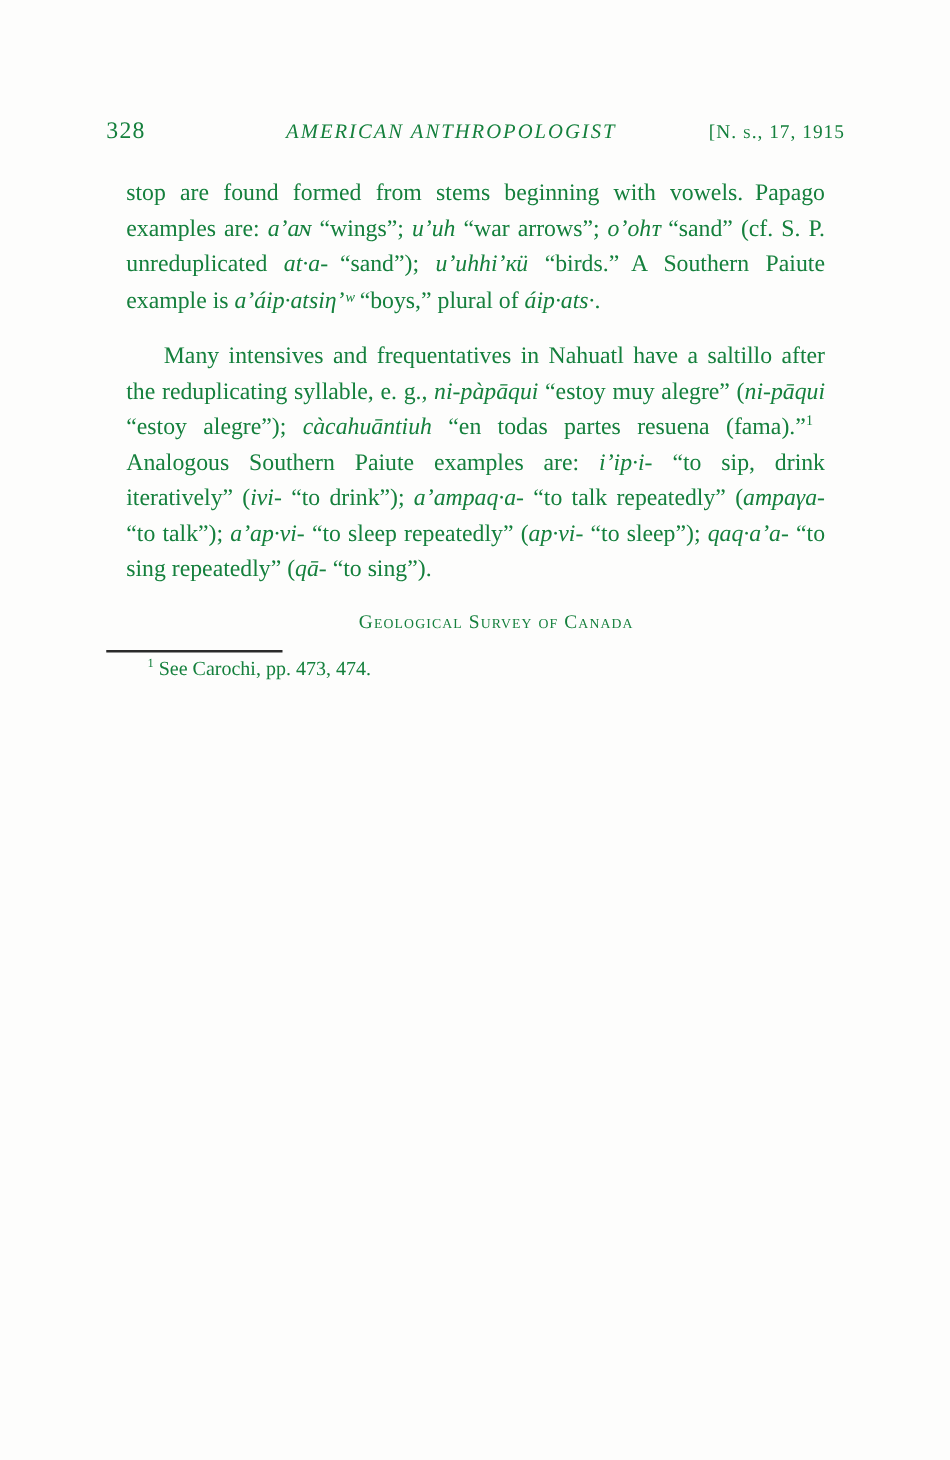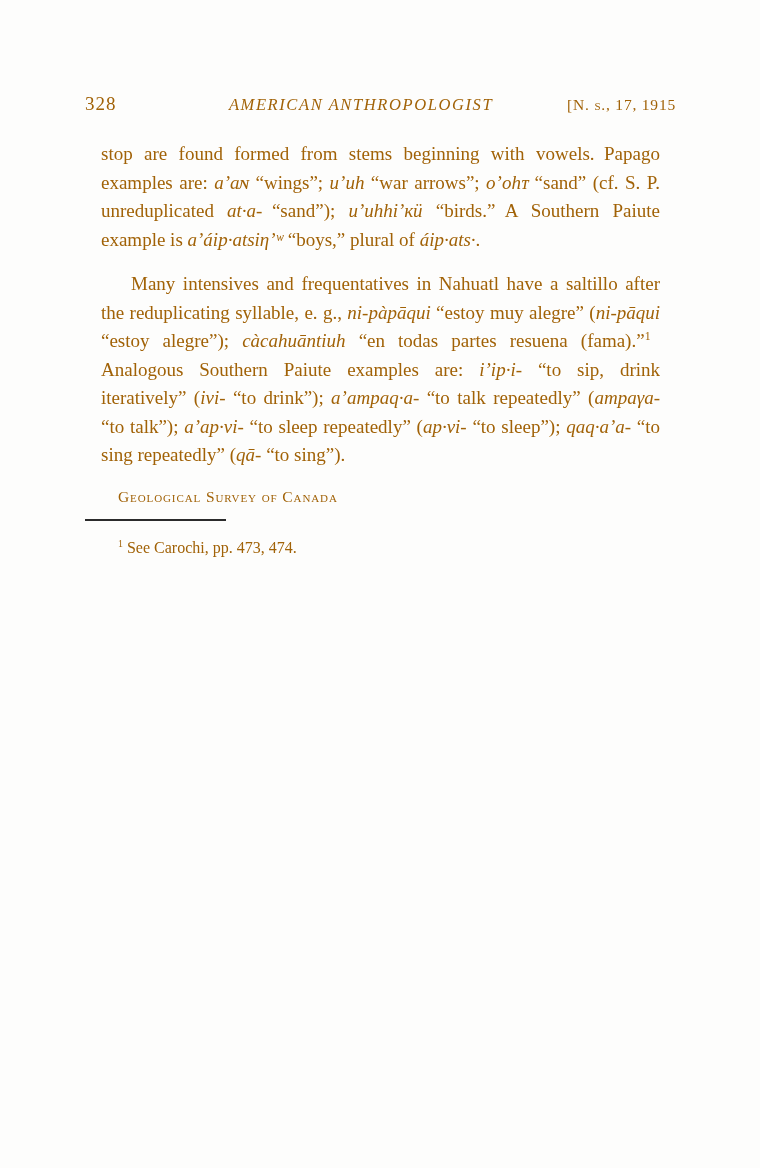--- a/index.html
+++ b/index.html
@@ -1,21 +1,21 @@
 <!DOCTYPE html>
 <html><head>
 <meta charset="utf-8">
 <style>
   * { box-sizing: border-box; }
   html, body { margin: 0; padding: 0; background: #ffffff; }
   .page {
     width: 760px;
     height: 1168px;
     background: #fdfdfc;
-    color: #a16207;
+    color: #15803d;
     font-family: "Liberation Serif", "DejaVu Serif", serif;
     padding: 80px 84px 0 85px;
     overflow: hidden;
   }
   .header {
     display: flex;
     align-items: baseline;
     margin-bottom: 25px;
   }
   .page-number {
@@ -52,31 +52,32 @@
     font-size: 0.62em;
     vertical-align: super;
     line-height: 0;
   }
   .signature {
     margin-top: 4px;
     font-variant: small-caps;
     font-size: 15.5px;
     letter-spacing: 0.9px;
     line-height: 21px;
+    text-align: center;
   }
   .sig-line-1 { margin-left: 33px; }
   .sig-line-2 { margin-left: 63px; }
   .footnote-rule {
     border: none;
     border-top: 2px solid #2b2b2b;
     width: 141px;
     margin: 12px 0 0 0;
   }
   .footnote {
-    margin-top: 16px;
+    margin-top: 3px;
     font-size: 16px;
     line-height: 22px;
     text-indent: 33px;
   }
 </style>
 </head>
 <body>
 
 <div class="page">
 

